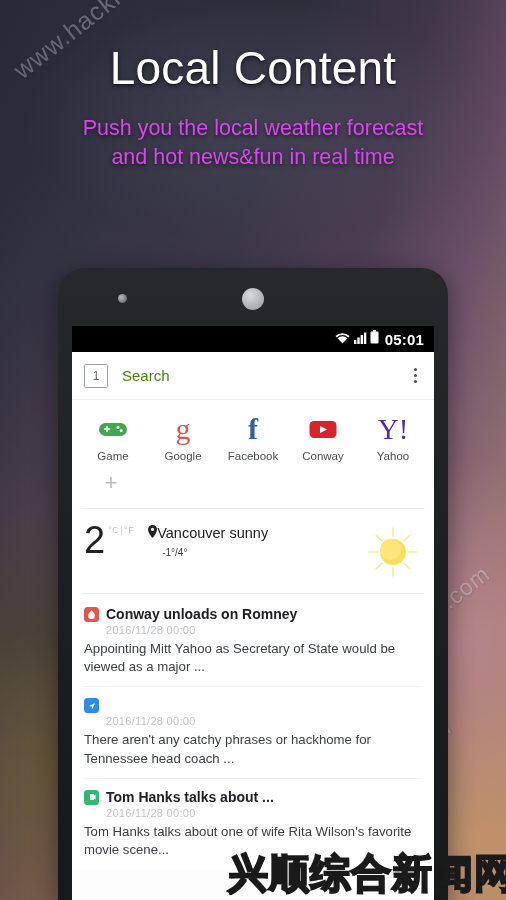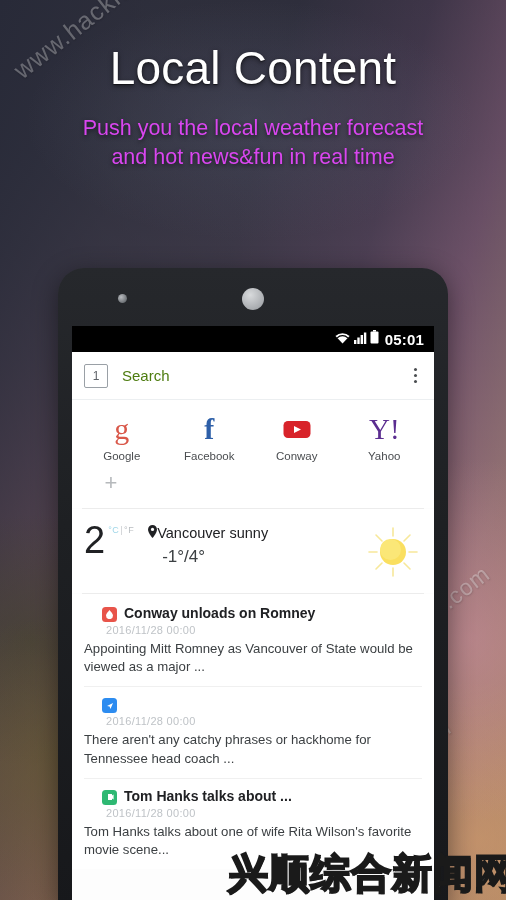--- a/index.html
+++ b/index.html
@@ -162,27 +162,27 @@
     display:flex; align-items:flex-start; padding:14px 14px 14px 12px;
     background:#fff; position:relative;
   }
   .w-temp { font-size:38px; color:#202124; line-height:0.92; font-weight:400; }
   .w-unit { font-size:9px; margin-left:3px; margin-top:2px; letter-spacing:0.5px; white-space:nowrap; }
   .w-unit .c { color:#9fd6e8; }
   .w-unit .sep { color:#c9ccd0; margin:0 1px; }
   .w-unit .f { color:#b8bcc0; }
   .w-mid { margin-left:14px; flex:1; padding-top:2px; }
   .w-loc { font-size:14.5px; color:#202124; display:flex; align-items:center; }
-  .w-range { font-size:17px; color:#3c4043; margin-top:6px; margin-left:14px; }
+  .w-range { font-size:10px; color:#3c4043; margin-top:6px; margin-left:14px; }
   .w-sun { width:54px; height:54px; flex:0 0 auto; margin-top:2px; }
 
   
   .news { background:#fff; padding:2px 12px 0 12px; }
   .news-item { padding:9px 0 10px 0; }
-  .ni-head { display:flex; align-items:center; gap:7px;margin-left:18px; }
+  .ni-head { display:flex; align-items:flex-end; gap:7px; }
   .ni-ico {
     width:15px; height:15px; border-radius:3.5px; flex:0 0 auto; margin-top:2px;
     display:flex; align-items:center; justify-content:center;
   }
   .ni-title { font-size:14px; font-weight:700; color:#202124; line-height:1.15; }
   .ni-time { font-size:11px; color:#bfc3c7; margin:2px 0 4px 22px; letter-spacing:0.3px; }
   .ni-body { font-size:13.2px; color:#3c4043; line-height:1.38; }
 
   .sep-line { height:1px; background:#f0f0f0; }
 </style>
@@ -246,20 +246,32 @@
       <div class="search-ph">Search</div>
       <div class="kebab">
           <i></i>
           <i></i>
           <i></i>
         </div>
     </div>
 
     <div class="shortcuts">
 
+      <div class="sc">
+        <div class="sc-ico">
+          <svg width="30" height="20" viewBox="0 0 30 20">
+            <rect x="1" y="4" width="28" height="13" rx="6.5" fill="#3faa4a"></rect>
+            <rect x="6" y="9" width="6" height="2" rx="1" fill="#fff"></rect>
+            <rect x="8" y="7" width="2" height="6" rx="1" fill="#fff"></rect>
+            <circle cx="20" cy="8.6" r="1.5" fill="#fff"></circle>
+            <circle cx="23.2" cy="11.6" r="1.5" fill="#fff"></circle>
+          </svg>
+        </div>
+        <div class="sc-label">Game</div>
+      </div>
 
       <div class="sc">
         <div class="sc-ico">
           <span style="font-family:'Liberation Serif',serif;font-size:30px;color:#d9584a;line-height:28px;">g</span>
         </div>
         <div class="sc-label">Google</div>
       </div>
 
       <div class="sc">
         <div class="sc-ico">
@@ -337,21 +349,21 @@
       <div class="news-item">
         <div class="ni-head">
           <span class="ni-ico" style="background:#e8544a;">
             <svg width="7" height="9" viewBox="0 0 7 9">
                 <path d="M3.5 0 C2 2.4 0 3.4 0 5.6 A3.5 3.5 0 0 0 7 5.6 C7 3.4 5 2.4 3.5 0 Z" fill="#fff"></path>
               </svg>
           </span>
           <span class="ni-title">Conway unloads on Romney</span>
         </div>
         <div class="ni-time">2016/11/28 00:00</div>
-        <div class="ni-body">Appointing Mitt Romney as Vancouver of State would be viewed as a major ...</div>
+        <div class="ni-body">Appointing Mitt Yahoo as Secretary of State would be viewed as a major ...</div>
       </div>
 
       <div class="sep-line"></div>
 
       <div class="news-item">
         <div class="ni-head">
           <span class="ni-ico" style="background:#2d8cf0;">
             <svg width="8" height="8" viewBox="0 0 8 8">
                 <path d="M1 4 L7 1 L4.5 7 L3.6 4.6 Z" fill="#fff"></path>
               </svg>

